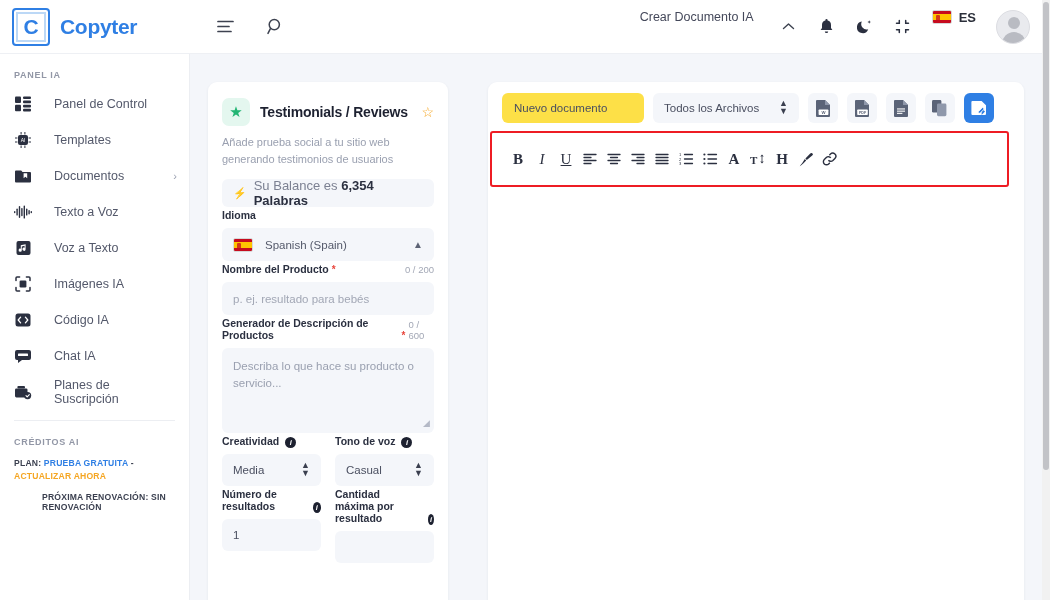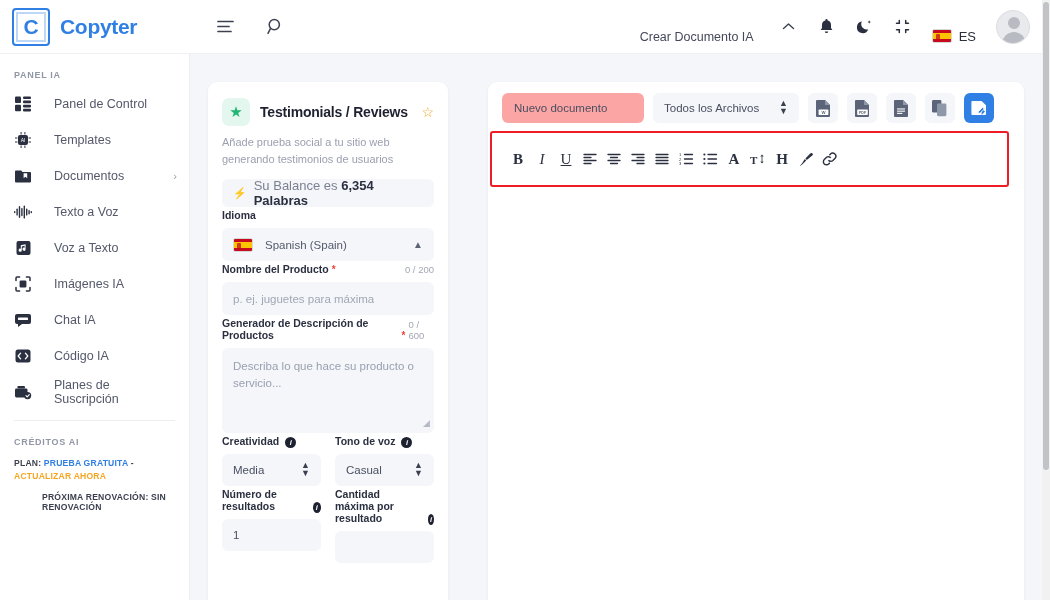--- a/index.html
+++ b/index.html
@@ -29,34 +29,34 @@
   .brand-name { color: #2f7fe4; font-size: 21px; font-weight: 700; letter-spacing: -0.3px; }
 
   .top-icon-btn {
     width: 34px; height: 34px; display: flex; align-items: center; justify-content: center;
     color: #3d4250; cursor: pointer; border-radius: 5px;
   }
   #hamburger { margin-left: 18px; }
   #topsearch { margin-left: 16px; }
 
   #top-right {
-    margin-left: auto; display: flex; align-items: flex-end; gap: 4px; padding-right: 12px;
+    margin-left: auto; display: flex; align-items: flex-start; gap: 4px; padding-right: 12px;
   }
   #create-doc-label {
     font-size: 12.5px; color: #44485a; margin-right: 14px; cursor: pointer;
     font-family: "Liberation Sans", sans-serif;
   }
   .lang-chip { display: flex; align-items: center; gap: 7px; cursor: pointer; padding: 0 8px; }
   .flag {
     width: 20px; height: 14px; border-radius: 2px; overflow: hidden;
     background: linear-gradient(#c60b1e 0 25%, #ffc400 25% 75%, #c60b1e 75% 100%);
     border: 1px solid #d8d8d8; position: relative;
   }
   .flag::after{content:"";position:absolute;left:3px;top:4px;width:4px;height:6px;background:#c60b1e;opacity:.75;border-radius:1px;}
-  .lang-code { font-size: 13px; font-weight: 400; color: #2b2f3a; }
+  .lang-code { font-size: 13px; font-weight: 700; color: #2b2f3a; }
   #avatar {
     width: 34px; height: 34px; border-radius: 50%; background: #e9eaee;
     border: 1px solid #dcdde2; margin-left: 8px; overflow: hidden; position: relative; cursor: pointer;
   }
   #avatar::before { content:""; position:absolute; left:11px; top:6px; width:12px; height:12px; border-radius:50%; background:#b9bbc2; }
   #avatar::after  { content:""; position:absolute; left:5px; top:21px; width:24px; height:16px; border-radius:12px 12px 0 0; background:#b9bbc2; }
 
   
   #sidebar {
     position: absolute; left: 0; top: 54px; width: 190px; height: 546px;
@@ -144,21 +144,21 @@
   }
   .updown { margin-left: auto; font-size: 9px; color: #3a3f4f; line-height: .85; text-align: center; }
 
   
   #editor-card {
     position: absolute; left: 298px; top: 28px; width: 536px; height: 560px;
     background: #ffffff; border-radius: 9px; box-shadow: 0 1px 3px rgba(30,40,70,.07);
   }
   #doc-toolbar { display: flex; align-items: center; gap: 9px; padding: 11px 10px 0 14px; }
   #doc-name {
-    width: 142px; height: 30px; background: #fca5a5; border-radius: 6px;
+    width: 142px; height: 30px; background: #fde047; border-radius: 6px;
     display: flex; align-items: center; padding: 0 12px; font-size: 11.5px; color: #4a4f60; cursor: text;
   }
   #doc-filter {
     width: 146px; height: 30px; background: #f4f6fa; border-radius: 6px;
     display: flex; align-items: center; padding: 0 11px; font-size: 11.5px; color: #4a4f60; cursor: pointer;
   }
   .doc-ico-btn {
     width: 30px; height: 30px; border-radius: 6px; background: #f4f6fa;
     display: flex; align-items: center; justify-content: center; cursor: pointer;
   }
@@ -316,36 +316,36 @@
       <svg width="16" height="16" viewBox="0 0 16 16" fill="none" stroke="#2b3040" stroke-width="1.5" stroke-linecap="round">
         <path d="M1 4.6V2a1 1 0 011-1h2.6M11.4 1H14a1 1 0 011 1v2.6M15 11.4V14a1 1 0 01-1 1h-2.6M4.6 15H2a1 1 0 01-1-1v-2.6"></path>
         <rect x="4.6" y="4.6" width="6.8" height="6.8" rx="1.2" fill="#2b3040" stroke="none"></rect>
       </svg>
     </span>
     <span class="side-label">Imágenes IA</span>
   </div>
 
   <div class="side-item">
     <span class="side-ico">
+      <svg width="16" height="16" viewBox="0 0 16 16" fill="#2b3040">
+        <rect x="0.5" y="1.5" width="15" height="13" rx="2.5"></rect>
+        <path d="M5.6 5.2L3.2 8l2.4 2.8M10.4 5.2L12.8 8l-2.4 2.8" stroke="#fff" stroke-width="1.3" fill="none" stroke-linecap="round" stroke-linejoin="round"></path>
+      </svg>
+    </span>
+    <span class="side-label">Código IA</span>
+  </div>
+
+  <div class="side-item">
+    <span class="side-ico">
       <svg width="16" height="15" viewBox="0 0 16 15" fill="#2b3040">
         <path d="M2 1h12a2 2 0 012 2v6a2 2 0 01-2 2H7l-4 3v-3H2a2 2 0 01-2-2V3a2 2 0 012-2z"></path>
         <rect x="3" y="4.6" width="10" height="2.4" rx="0.6" fill="#fff"></rect>
       </svg>
     </span>
     <span class="side-label">Chat IA</span>
-  </div>
-
-  <div class="side-item">
-    <span class="side-ico">
-      <svg width="16" height="16" viewBox="0 0 16 16" fill="#2b3040">
-        <rect x="0.5" y="1.5" width="15" height="13" rx="2.5"></rect>
-        <path d="M5.6 5.2L3.2 8l2.4 2.8M10.4 5.2L12.8 8l-2.4 2.8" stroke="#fff" stroke-width="1.3" fill="none" stroke-linecap="round" stroke-linejoin="round"></path>
-      </svg>
-    </span>
-    <span class="side-label">Código IA</span>
   </div>
 
 
   <div class="side-item">
     <span class="side-ico">
       <svg width="17" height="15" viewBox="0 0 17 15" fill="#2b3040">
         <rect x="0" y="3.4" width="12.5" height="9" rx="1.4"></rect>
         <rect x="2.4" y="1" width="7.6" height="2.4" rx="1"></rect>
         <circle cx="12.6" cy="10.6" r="3.6"></circle>
         <path d="M11 10.6l1.2 1.2 2.1-2.2" stroke="#fff" stroke-width="1.1" fill="none" stroke-linecap="round" stroke-linejoin="round"></path>
@@ -397,21 +397,21 @@
       <span class="flag"></span>
       <span>Spanish (Spain)</span>
       <span class="sel-caret">▲</span>
     </div>
 
     <div class="field-label">
       <span>Nombre del Producto</span>
       <span class="req">*</span>
       <span class="counter">0 / 200</span>
     </div>
-    <div class="input-box">p. ej. juguetes para máxima</div>
+    <div class="input-box">p. ej. resultado para bebés</div>
 
     <div class="field-label">
       <span>Generador de Descripción de Productos</span>
       <span class="req">*</span>
       <span class="counter">0 / 600</span>
     </div>
     <div class="textarea-box">
       <span>Describa lo que hace su producto o servicio...</span>
       <span class="resize-grip">◢</span>
     </div>

